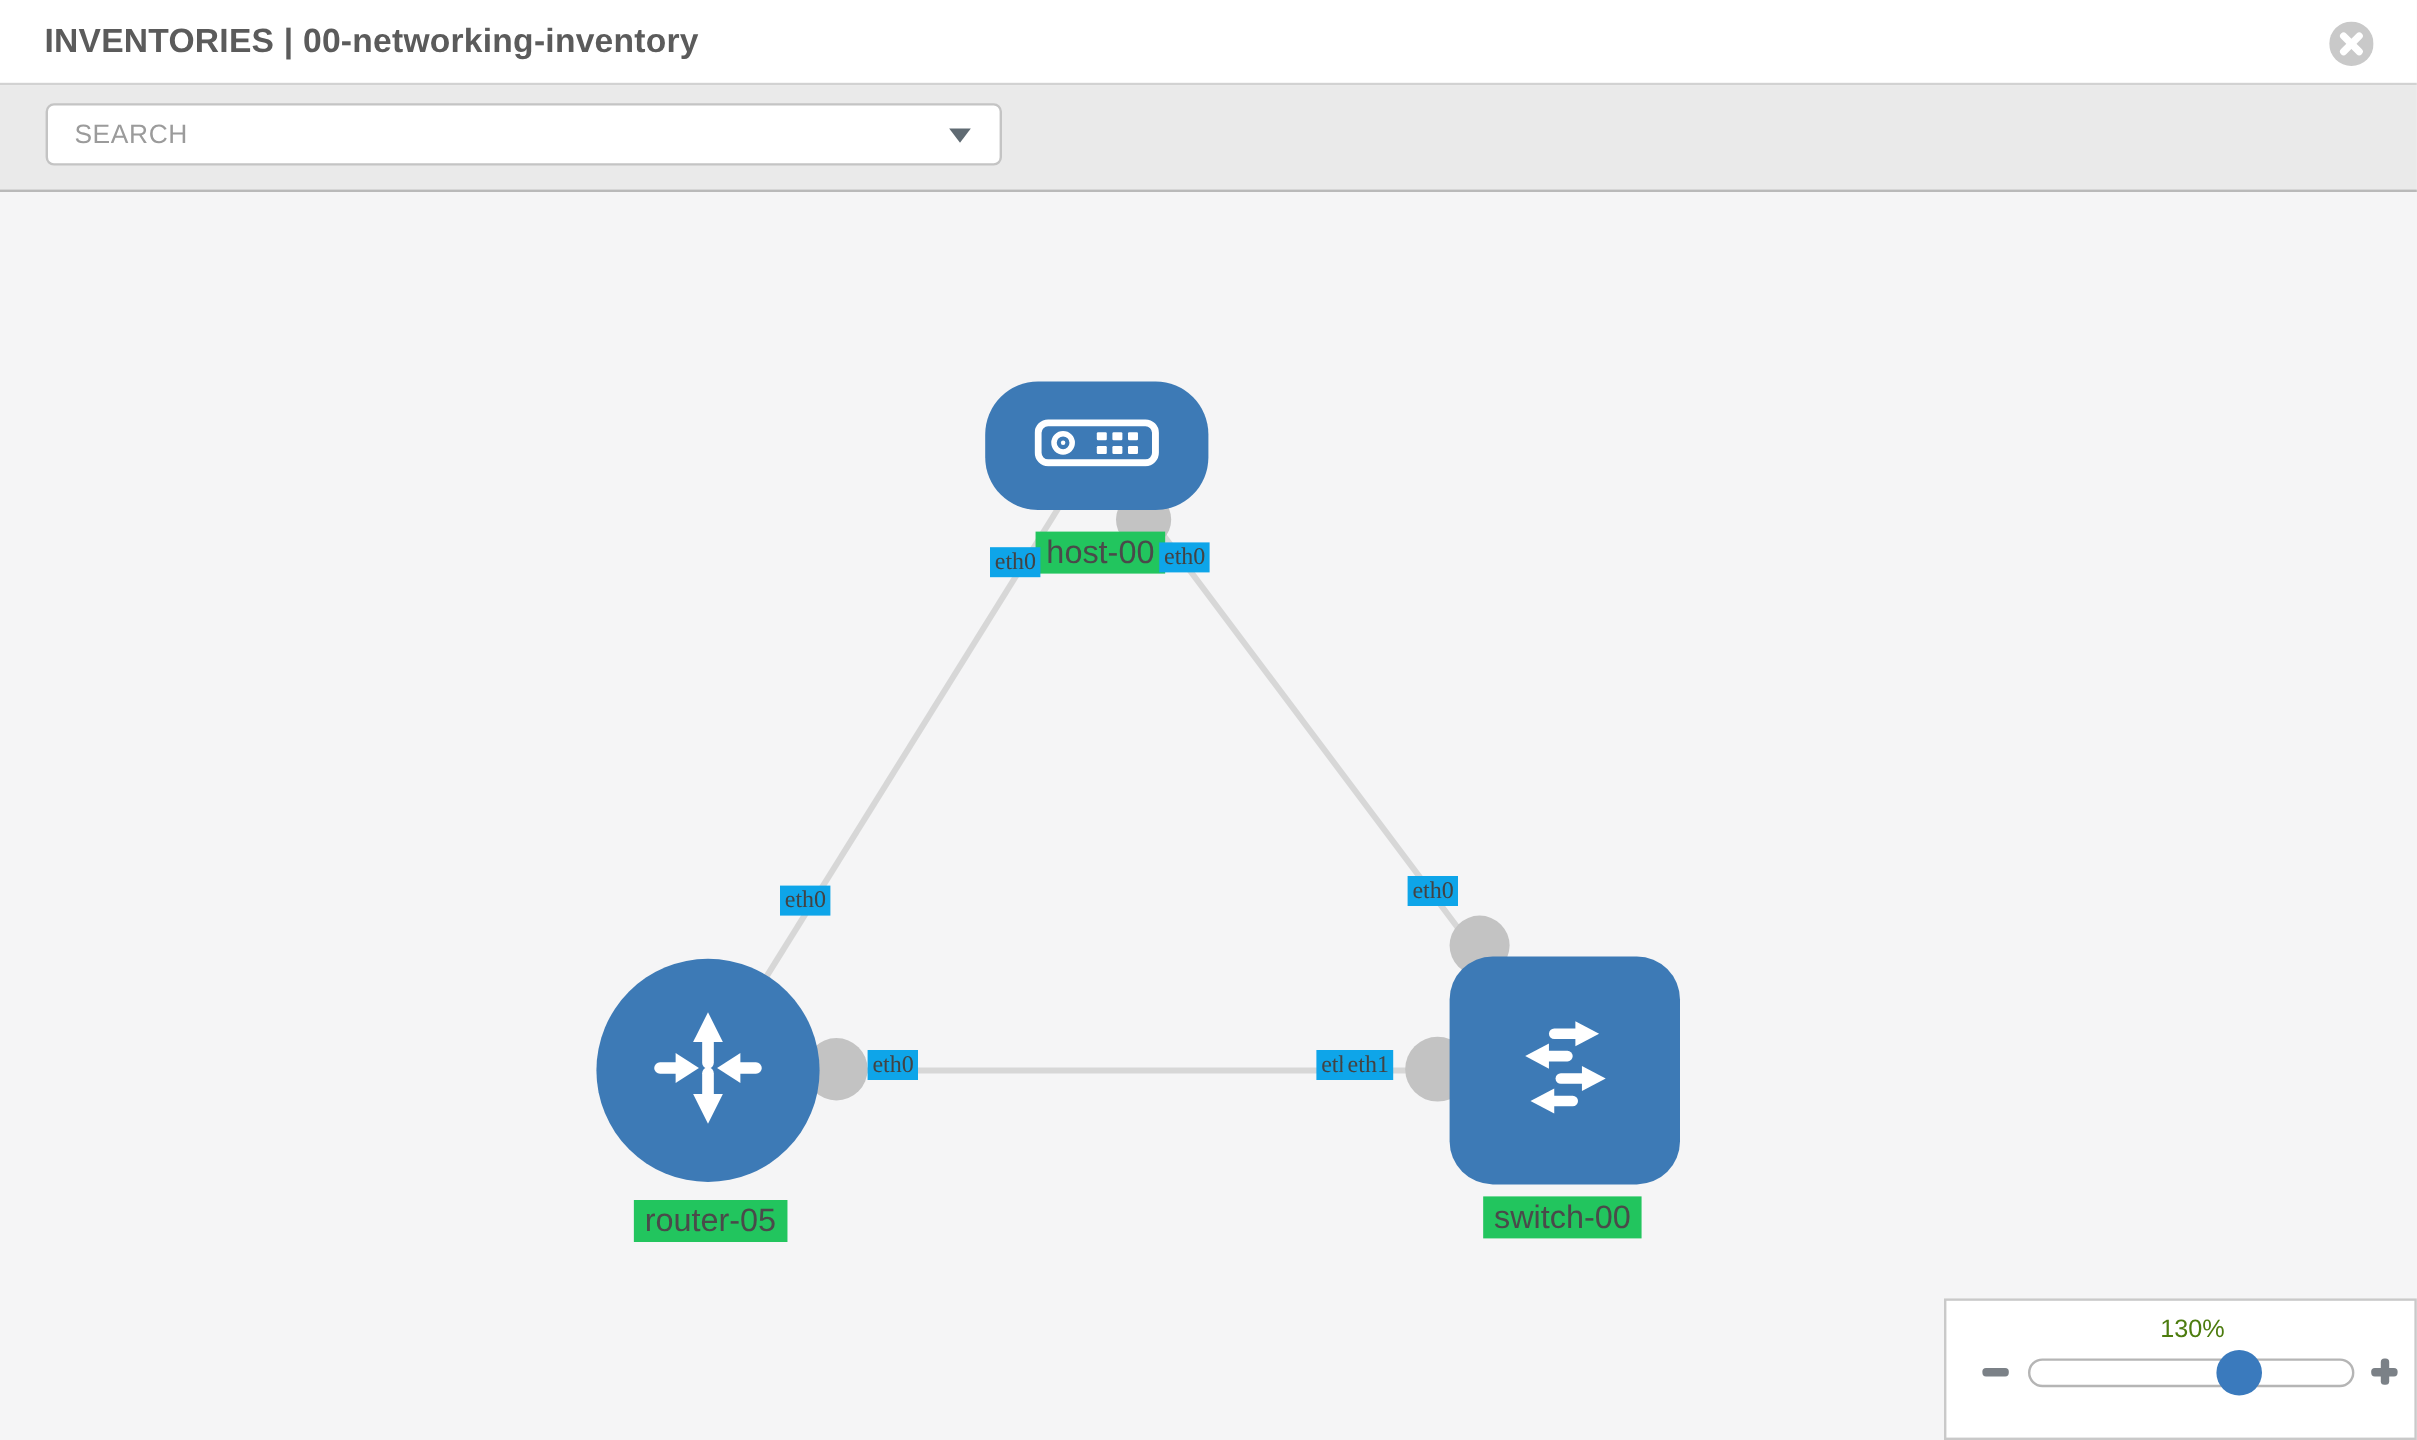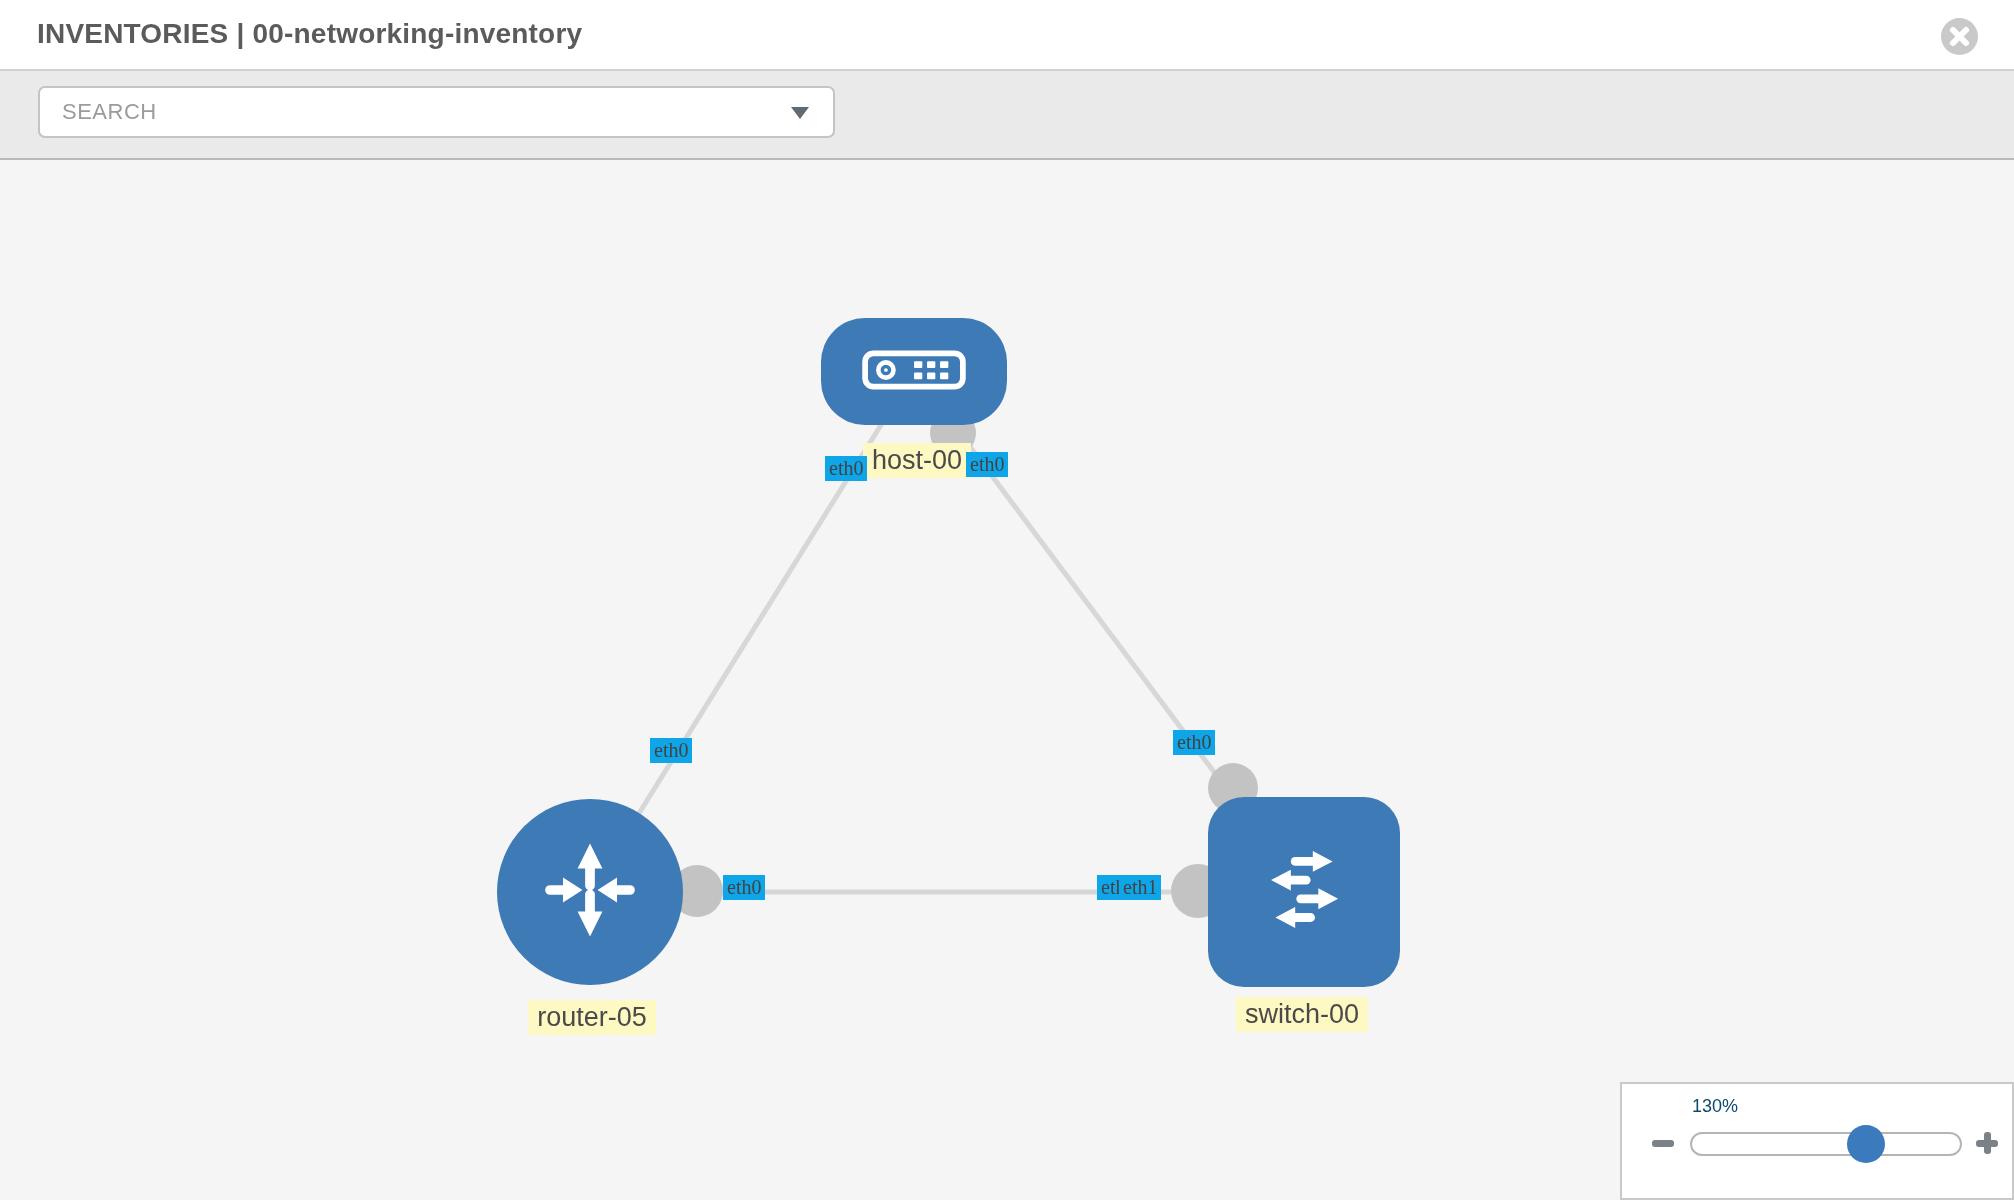--- a/index.html
+++ b/index.html
@@ -22,25 +22,25 @@
   .tool-btn{position:absolute;top:97px;width:34px;height:34px;background:transparent;border:none;padding:0;cursor:pointer;}
   .tool-btn.wrench{left:1053px;}
   .tool-btn.key{left:1119px;}
   
   .canvas{position:absolute;top:160px;left:0;width:2014px;height:1040px;background:#f5f5f6;}
   .canvas svg.wires{position:absolute;left:0;top:0;}
   .node{position:absolute;background:#3d7ab6;display:flex;align-items:center;justify-content:center;cursor:pointer;}
   .node.host{left:821px;top:158px;width:186px;height:107px;border-radius:44px;}
   .node.router{left:497px;top:639px;width:186px;height:186px;border-radius:50%;}
   .node.switch{left:1208px;top:637px;width:192px;height:190px;border-radius:36px;}
-  .node-label{position:absolute;transform:translateX(-50%);background:#fef9c3;color:#4a4a4a;font-size:27px;padding:2px 9px;white-space:nowrap;z-index:6;}
+  .node-label{position:absolute;transform:translateX(-50%);background:#22c55e;color:#4a4a4a;font-size:27px;padding:2px 9px;white-space:nowrap;z-index:6;}
   .port-label{position:absolute;background:#0ea5e9;color:#434343;font-size:20px;padding:1px 4px;white-space:nowrap;z-index:7;font-family:Liberation Serif, serif;}
   
   .zoom-panel{position:absolute;left:1620px;top:1082px;width:394px;height:118px;background:#ffffff;border:2px solid #c9c9c9;box-sizing:border-box;}
-  .zoom-level{position:absolute;left:70px;top:12px;width:270px;text-align:left;font-size:18px;color:#0c4a6e;}
+  .zoom-level{position:absolute;left:70px;top:12px;width:270px;text-align:center;font-size:21px;color:#4d7c0f;}
   .zoom-btn{position:absolute;background:transparent;border:none;padding:0;cursor:pointer;width:28px;height:28px;}
   .zoom-btn.minus{left:27px;top:45px;}
   .zoom-btn.plus{left:351px;top:45px;}
   .hbar{position:absolute;left:3px;top:11px;width:22px;height:7px;border-radius:3px;background:#7b8187;}
   .vbar{position:absolute;left:10.5px;top:3px;width:7px;height:22px;border-radius:3px;background:#7b8187;}
   .zoom-track{position:absolute;left:68px;top:48px;width:272px;height:24px;background:#ffffff;border:2px solid #b5b5b5;border-radius:13px;box-sizing:border-box;cursor:pointer;}
   .zoom-thumb{position:absolute;left:225px;top:41px;width:38px;height:38px;border-radius:50%;background:#3a7abd;cursor:grab;}
 </style>
 </head>
 <body>

